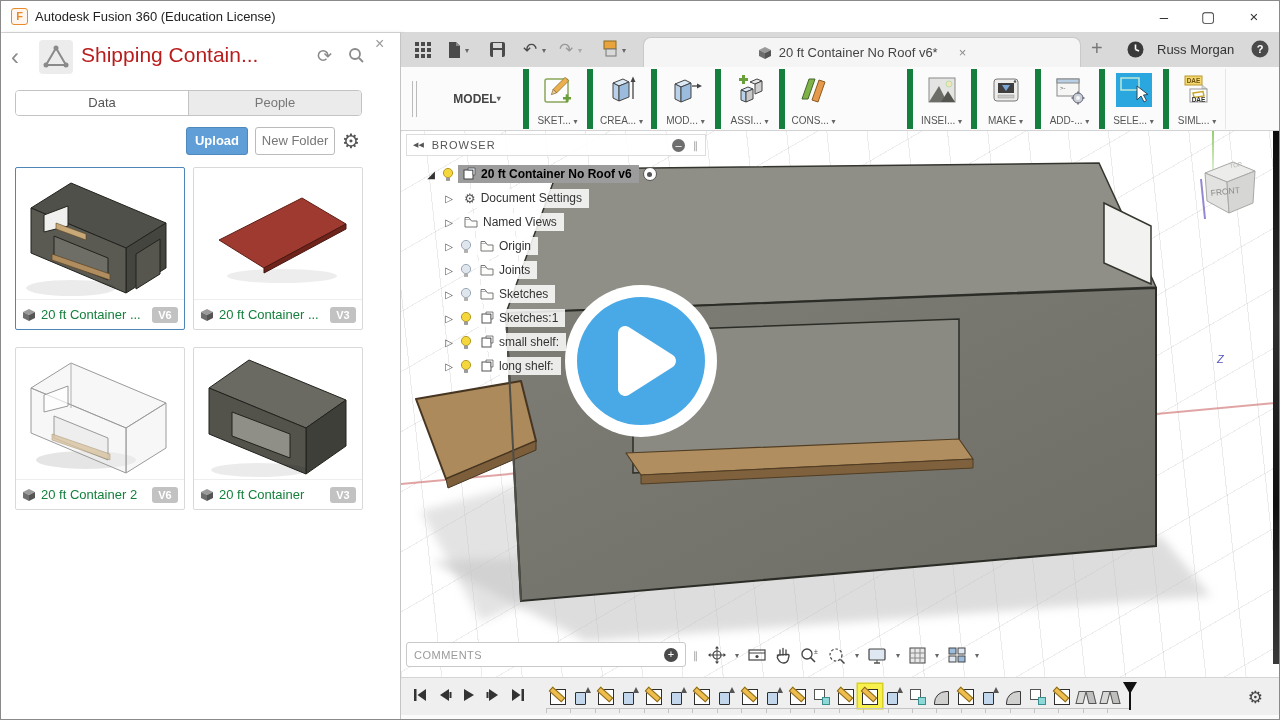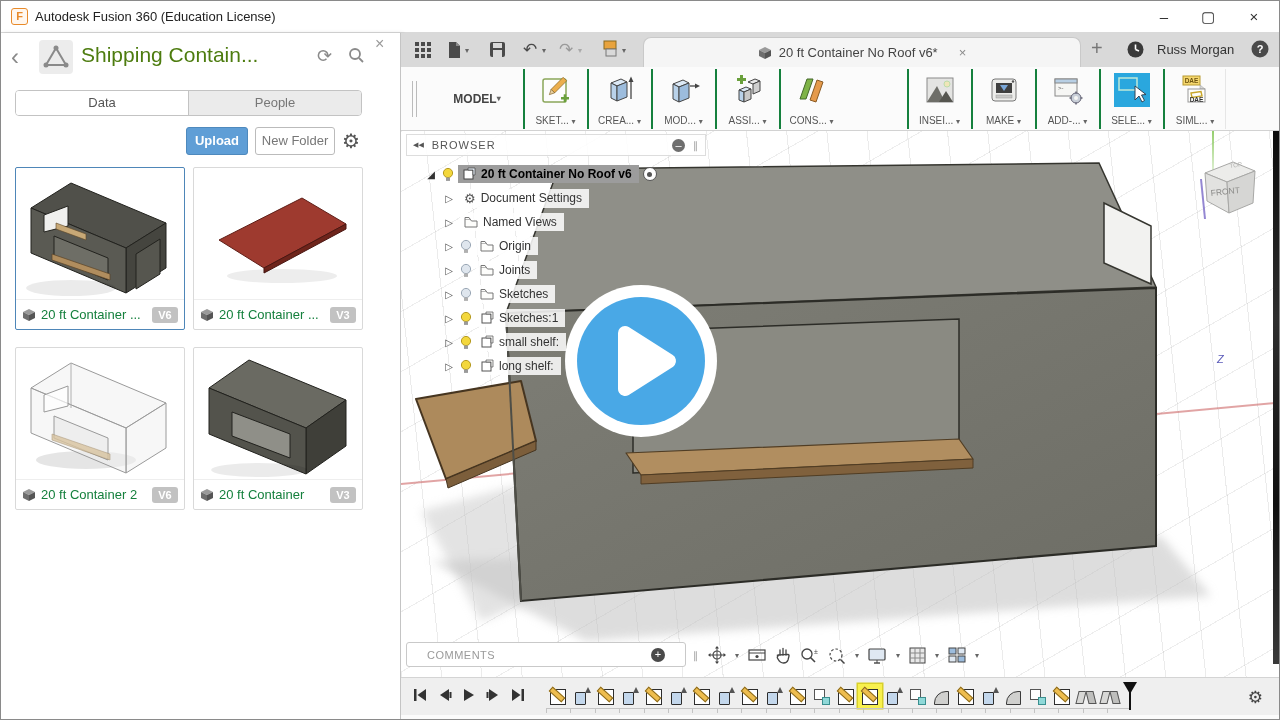--- a/index.html
+++ b/index.html
@@ -7,21 +7,21 @@
   body{font-family:"Liberation Sans",sans-serif;background:#fff;border:1px solid #8a8a8a;position:relative}
   
   .titlebar{position:absolute;left:0;top:0;width:1280px;height:32px;background:#fff;border-bottom:1px solid #d9d9d9}
   .fusion-logo{position:absolute;left:10px;top:7px;width:17px;height:17px;border:1.5px solid #e88a2a;border-radius:3px;color:#e88a2a;font-size:11px;font-weight:bold;text-align:center;line-height:14px;background:#fff7ef}
   .win-title{position:absolute;left:34px;top:8px;font-size:13px;color:#222}
   .winbtn{position:absolute;top:4px;width:30px;height:24px;text-align:center;line-height:24px;font-size:15px;color:#333}
   
   .datapanel{position:absolute;left:0;top:32px;width:400px;height:688px;background:#fff;border-right:1px solid #c4c4c4;box-shadow:2px 0 4px rgba(0,0,0,.12)}
   .dp-back{position:absolute;left:10px;top:10px;font-size:24px;color:#8a8a8a}
   .dp-logo{position:absolute;left:38px;top:7px;width:34px;height:34px;background:#ececec;border-radius:4px}
-  .dp-title{position:absolute;left:80px;top:10px;width:230px;font-size:21px;color:#4d7c0f;white-space:nowrap;overflow:hidden}
+  .dp-title{position:absolute;left:80px;top:10px;width:230px;font-size:21px;color:#b91c1c;white-space:nowrap;overflow:hidden}
   .dp-ico{position:absolute;top:12px;font-size:18px;color:#8a8a8a}
   .dp-close{position:absolute;left:374px;top:2px;font-size:16px;color:#9a9a9a}
   .dp-tabs{position:absolute;left:14px;top:57px;width:347px;height:26px;border:1px solid #c3c3c3;border-radius:4px;display:flex;overflow:hidden}
   .dp-tab{flex:1;text-align:center;line-height:24px;font-size:13px;color:#777;background:#ebebeb}
   .dp-tab.active{background:#fff;color:#555;border-right:1px solid #c3c3c3}
   .btn{position:absolute;height:28px;border-radius:3px;font-size:13px;text-align:center;line-height:26px}
   .btn-upload{left:185px;top:94px;width:62px;background:#5f9ed6;border:1px solid #4e89bd;color:#fff;font-weight:bold}
   .btn-folder{left:254px;top:94px;width:80px;background:#fff;border:1px solid #bbb;color:#777}
   .dp-gear{position:absolute;left:341px;top:96px;font-size:20px;color:#555}
   .card{position:absolute;width:170px;height:163px;background:#fff;border:1px solid #d9d9d9;border-radius:2px}
@@ -31,21 +31,21 @@
   .card .cname{font-size:13px;color:#15803d;flex:1;white-space:nowrap;overflow:hidden}
   .vbadge{width:26px;height:16px;background:#c2c2c2;border-radius:3px;color:#fff;font-size:11px;font-weight:bold;text-align:center;line-height:16px}
   
   .qat{position:absolute;left:400px;top:32px;width:880px;height:34px;background:#d9d9d9}
   .qicon{position:absolute;top:7px;color:#4a4a4a}
   .caret{font-size:8px;color:#666}
   .doctab{position:absolute;left:642px;top:36px;width:438px;height:30px;background:#f5f5f5;border:1px solid #c9c9c9;border-bottom:none;border-radius:8px 8px 0 0;display:flex;align-items:center;justify-content:center;gap:7px;font-size:13px;color:#444}
   .ribbon{position:absolute;left:400px;top:66px;width:880px;height:64px;background:#fbfbfb;border-bottom:1px solid #d2d2d2}
   .rb-handle{position:absolute;left:11px;top:14px;width:5px;height:36px;border-left:1px solid #bbb;border-right:1px solid #bbb}
   .rb-model{position:absolute;left:32px;top:0;width:88px;height:63px;display:flex;align-items:center;justify-content:center;font-size:12px;font-weight:bold;color:#444}
-  .rgroup{position:absolute;top:2px;width:63px;height:60px;background:#fbfbfb;border-left:2px solid #15803d;text-align:center}
+  .rgroup{position:absolute;top:2px;width:63px;height:60px;background:#fbfbfb;border-left:6px solid #15803d;text-align:center}
   .rgroup .glabel{position:absolute;bottom:3px;width:100%;font-size:10px;color:#555;white-space:nowrap}
   .rgroup svg{margin-top:4px}
   
   .viewport{position:absolute;left:400px;top:130px;width:880px;height:546px;background:#fff;overflow:hidden;
     background-image:repeating-linear-gradient(84deg,rgba(60,60,60,.10) 0 1px,transparent 1px 40px),
                      repeating-linear-gradient(150deg,rgba(60,60,60,.09) 0 1px,transparent 1px 52px)}
   .axis-red{position:absolute;left:0;top:352px;width:880px;height:2px;background:#c85a5a;opacity:.55;transform:rotate(-5.3deg);transform-origin:left center}
   .axis-green{position:absolute;left:811px;top:0;width:2px;height:58px;background:linear-gradient(#7bc24a,rgba(123,194,74,0));opacity:.8}
   .darkstrip{position:absolute;right:0;top:0;width:8px;height:533px;background:linear-gradient(#0c0c0c,#2e2e2e 35%,#101010 70%,#3a3a3a)}
   .browser{position:absolute;left:5px;top:3px;width:300px}
@@ -56,21 +56,21 @@
   .chip.root{background:#9c9c9c;color:#000000;font-weight:bold}
   .disc{width:14px;text-align:center;font-size:10px;color:#555}
   .bulb{width:12px;height:15px}
   .minus-circle{width:13px;height:13px;border-radius:50%;background:#6e6e6e;color:#fff;font-size:11px;line-height:12px;text-align:center}
   .radio{width:14px;height:14px;border-radius:50%;background:#fff;border:1.5px solid #555;position:relative}
   .radio::after{content:'';position:absolute;left:3.5px;top:3.5px;width:5px;height:5px;border-radius:50%;background:#555}
   .grip{color:#9a9a9a;font-size:10px;letter-spacing:1px}
   .playwrap{position:absolute;left:162px;top:152px;width:156px;height:156px}
   .viewcube{position:absolute;left:790px;top:18px;width:74px;height:78px}
   .zlabel{position:absolute;left:816px;top:222px;font-size:11px;color:#5a5ab8;font-style:italic}
-  .commentsbar{position:absolute;left:5px;top:511px;width:280px;height:25px;background:#fff;border:1px solid #c9c9c9;border-radius:3px;display:flex;align-items:center;padding:0 20px;gap:8px}
+  .commentsbar{position:absolute;left:5px;top:511px;width:280px;height:25px;background:#fff;border:1px solid #c9c9c9;border-radius:3px;display:flex;align-items:center;padding:0 7px;gap:8px}
   .cm-label{flex:1;font-size:11px;color:#9a9a9a;letter-spacing:.5px}
   .plus-circle{width:14px;height:14px;border-radius:50%;background:#4a4a4a;color:#fff;font-size:11px;line-height:13px;text-align:center}
   .navbar{position:absolute;left:292px;top:511px;height:26px;display:flex;align-items:center;gap:9px}
   
   .timeline{position:absolute;left:400px;top:676px;width:880px;height:38px;background:#efefef;border-top:1px solid #d4d4d4}
   .pb{position:absolute;top:10px}
   .track{position:absolute;left:145px;top:6px;white-space:nowrap}
   .ticks{position:absolute;left:145px;top:30px;width:585px;height:5px;border-top:1px solid #c4c4c4;background:repeating-linear-gradient(90deg,#c4c4c4 0 1px,transparent 1px 24.4px)}
   .playhead{position:absolute;left:722px;top:4px;width:14px;height:28px}
   .playhead::before{content:'';position:absolute;left:0;top:0;border-left:7px solid transparent;border-right:7px solid transparent;border-top:12px solid #111}

